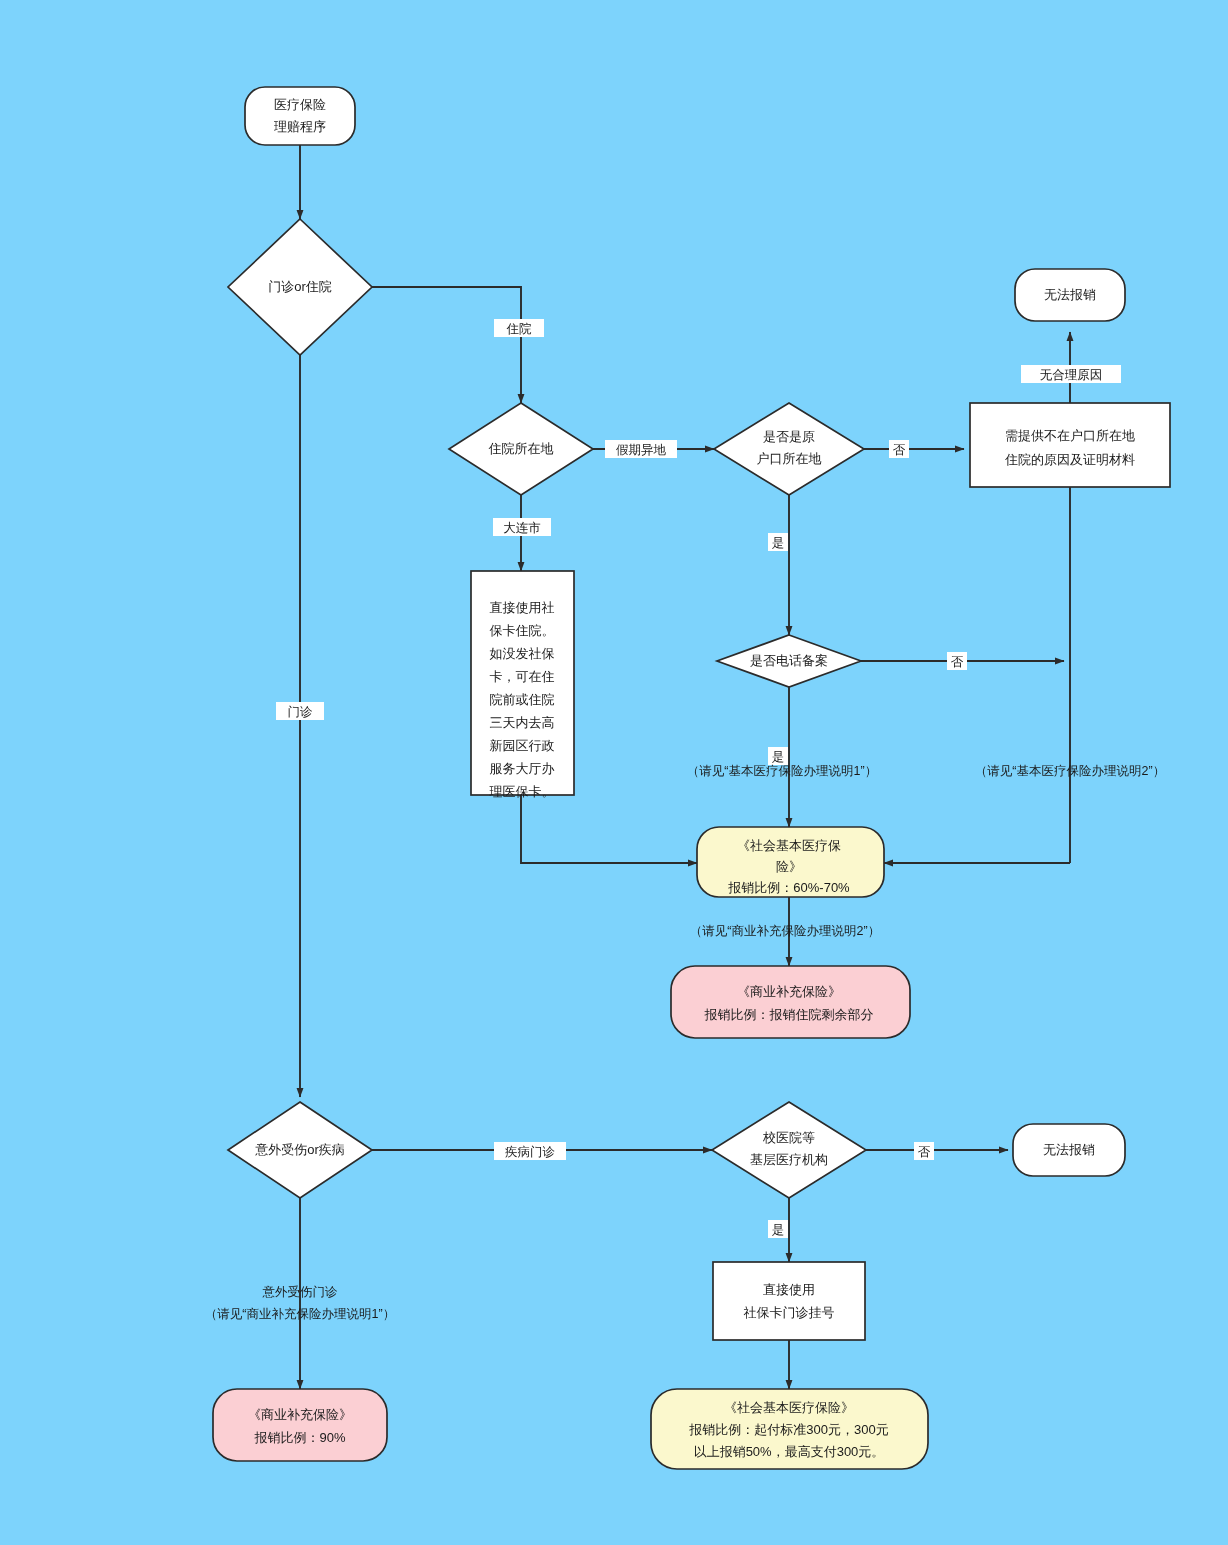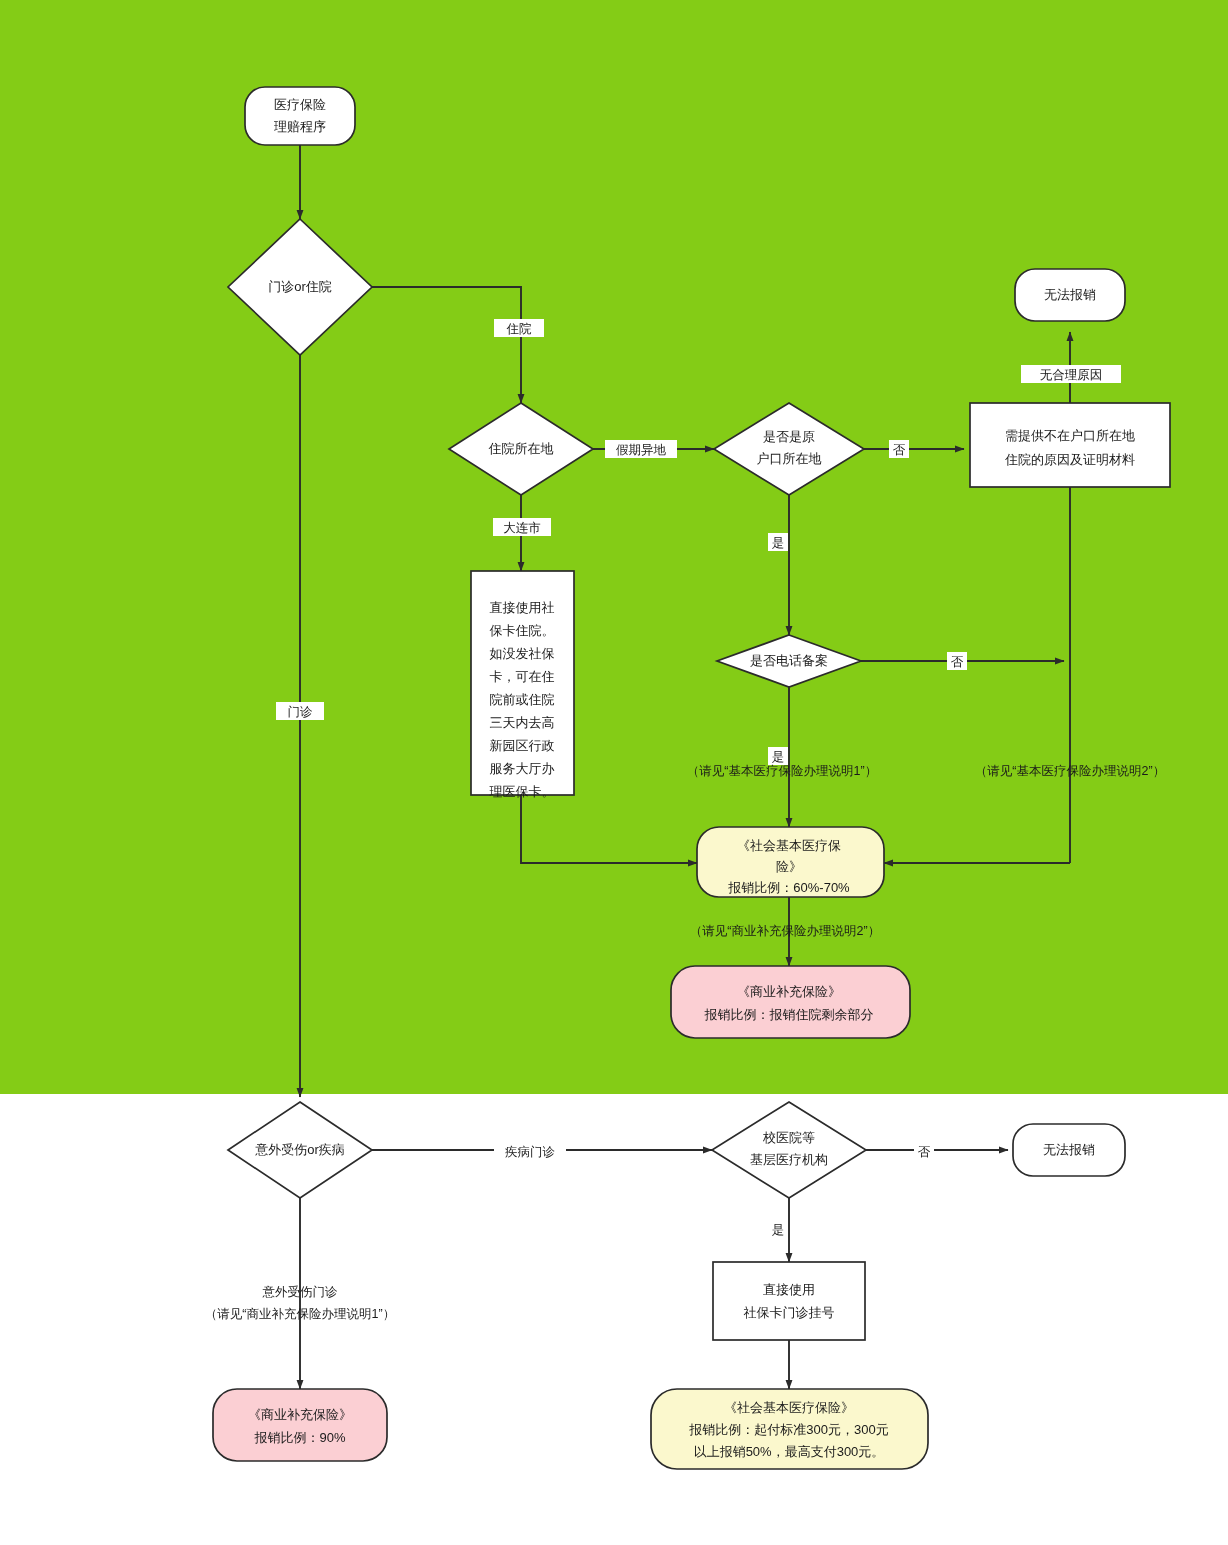--- a/index.html
+++ b/index.html
@@ -1,17 +1,17 @@
 <!DOCTYPE html>
 <html><head>
 <meta charset="utf-8">
 <style>
   html,body{margin:0;padding:0;background:#ffffff;}
   body{width:1228px;height:1545px;font-family:"Liberation Sans","DejaVu Sans",sans-serif;overflow:hidden;}
-  #stage{position:relative;width:1228px;height:1094px;background:#84cc16;}
+  #stage{position:relative;width:1228px;height:1545px;background:#7dd3fc;}
   svg{display:block;}
   .nodeText{font-family:"Liberation Sans","DejaVu Sans",sans-serif;font-size:13px;fill:#1a1a1a;text-anchor:middle;dominant-baseline:middle;}
   .edgeText{font-family:"Liberation Sans","DejaVu Sans",sans-serif;font-size:12.5px;fill:#1a1a1a;text-anchor:middle;}
   .noteText{font-family:"Liberation Sans","DejaVu Sans",sans-serif;font-size:12.5px;fill:#1a1a1a;text-anchor:middle;}
   .shape{fill:#ffffff;stroke:#2b2b2b;stroke-width:1.7;}
   .shapeYellow{fill:#fbf8cd;stroke:#2b2b2b;stroke-width:1.7;}
   .shapePink{fill:#fbcfd3;stroke:#2b2b2b;stroke-width:1.7;}
   .link{stroke:#2b2b2b;stroke-width:1.9;fill:none;}
 </style>
 </head>

